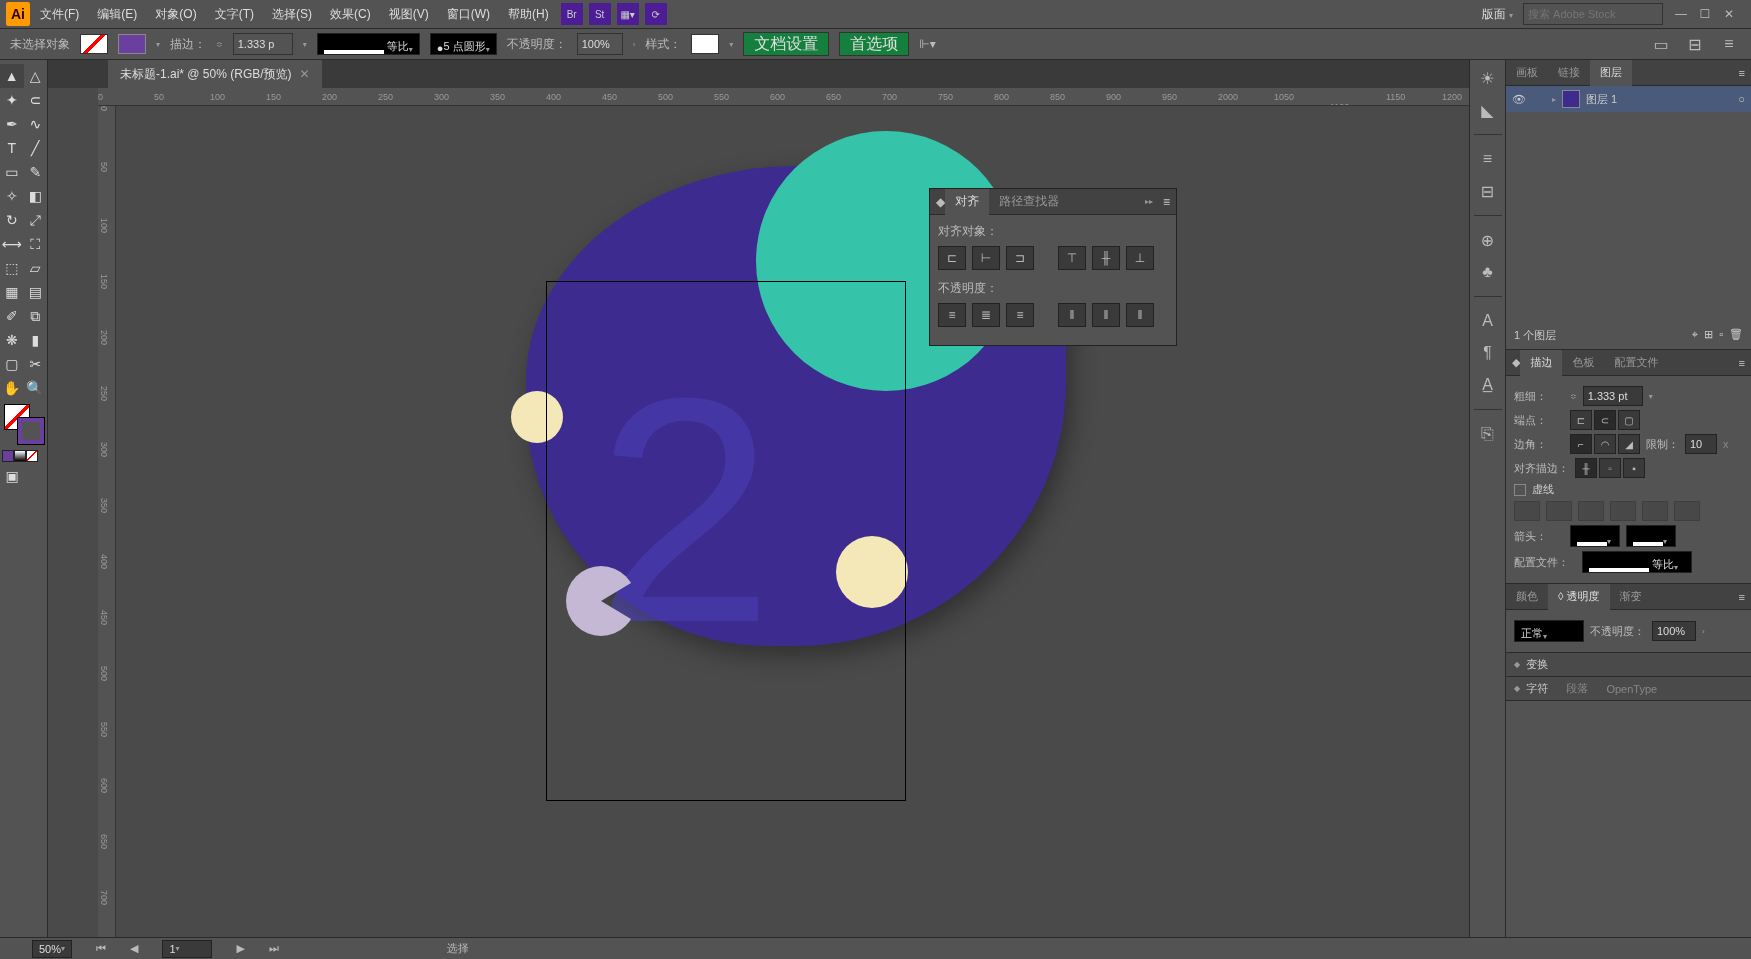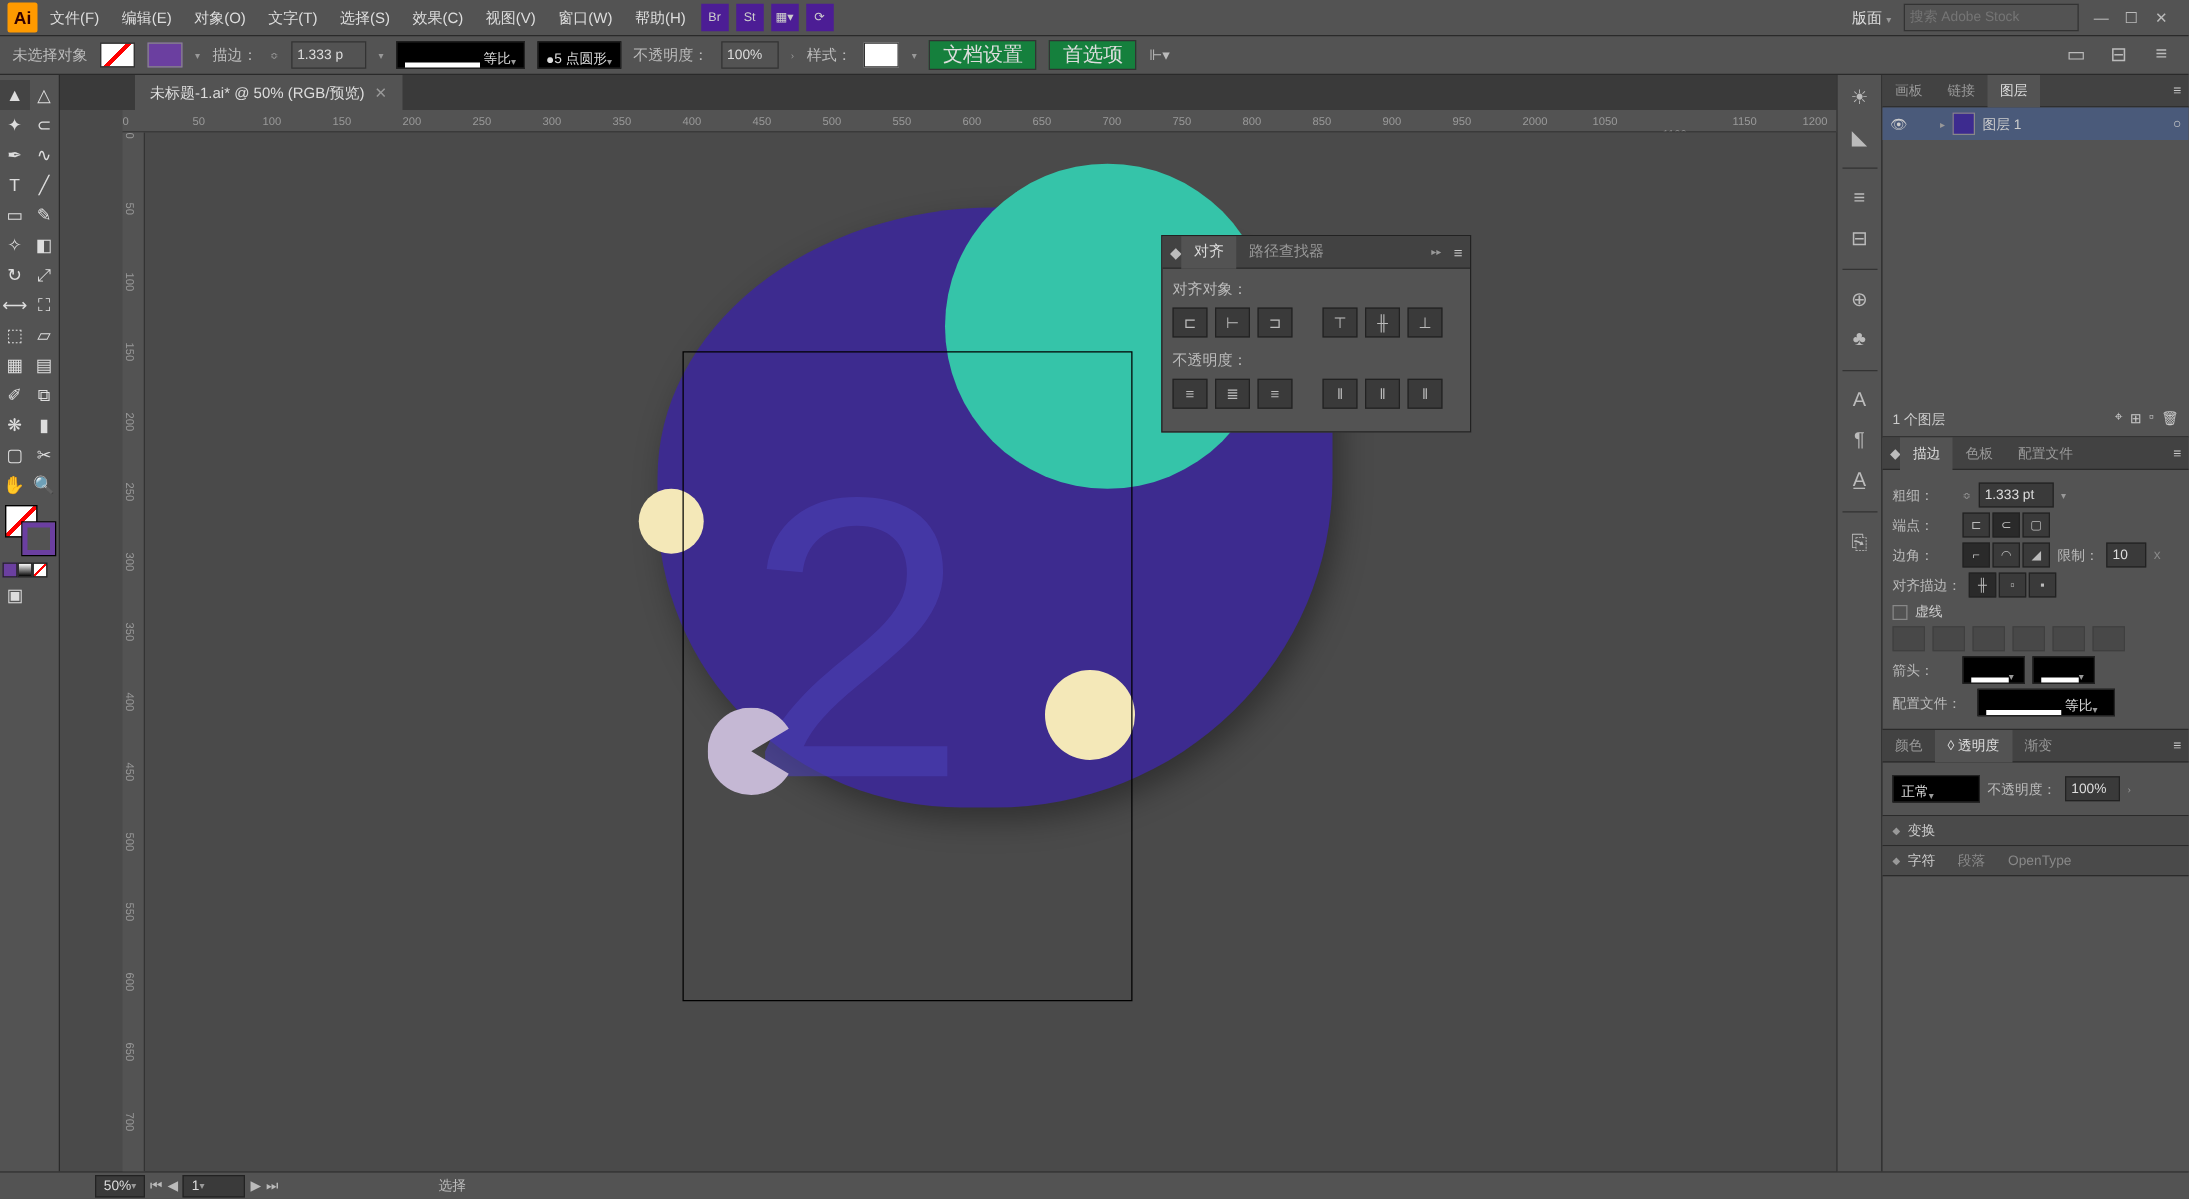--- a/index.html
+++ b/index.html
@@ -82,21 +82,21 @@
 .chk{width:12px;height:12px;border:1px solid #888;display:inline-block}
 
 
 .align-panel{position:absolute;right:292px;top:128px;width:248px;background:#535353;border:1px solid #222;z-index:10}
 .align-body{padding:8px}
 .align-section{margin-bottom:10px}
 .align-row{display:flex;gap:6px;margin-top:6px}
 .align-btn{width:28px;height:24px;background:#3a3a3a;border:1px solid #222;cursor:pointer;display:flex;align-items:center;justify-content:center;color:#bbb}
 
 
-.statusbar{height:22px;background:#535353;border-top:1px solid #2a2a2a;display:flex;align-items:center;padding:0 76px;gap:4px;font-size:11px;color:#bbb}
+.statusbar{height:22px;background:#535353;border-top:1px solid #2a2a2a;display:flex;align-items:center;padding:0 32px;gap:24px;font-size:11px;color:#bbb}
 .status-sel{height:18px;background:#3a3a3a;border:1px solid #222;color:#ddd;padding:0 6px;display:flex;align-items:center}
 
 .stroke-preview{width:60px;height:4px;background:#fff;display:inline-block}
 .caret{font-size:8px;color:#999}
 </style>
 </head>
 <body>
 
 <div class="menubar">
   <div class="ai-logo">Ai</div>

